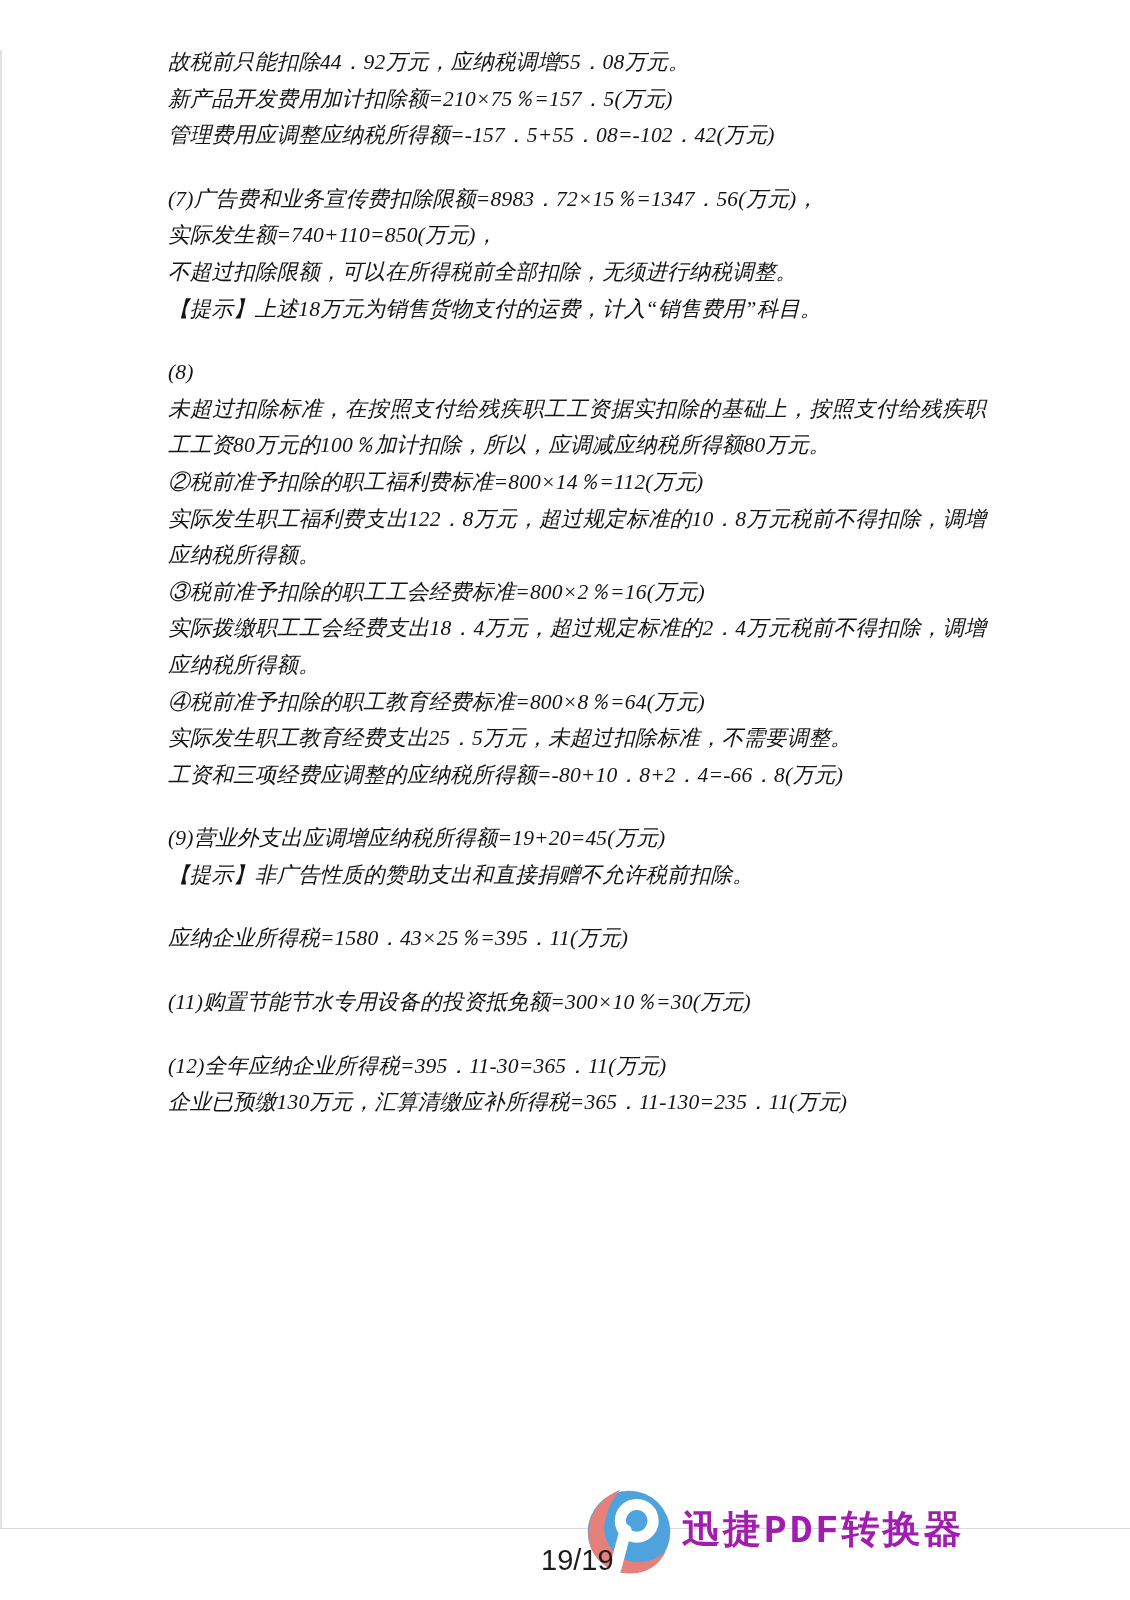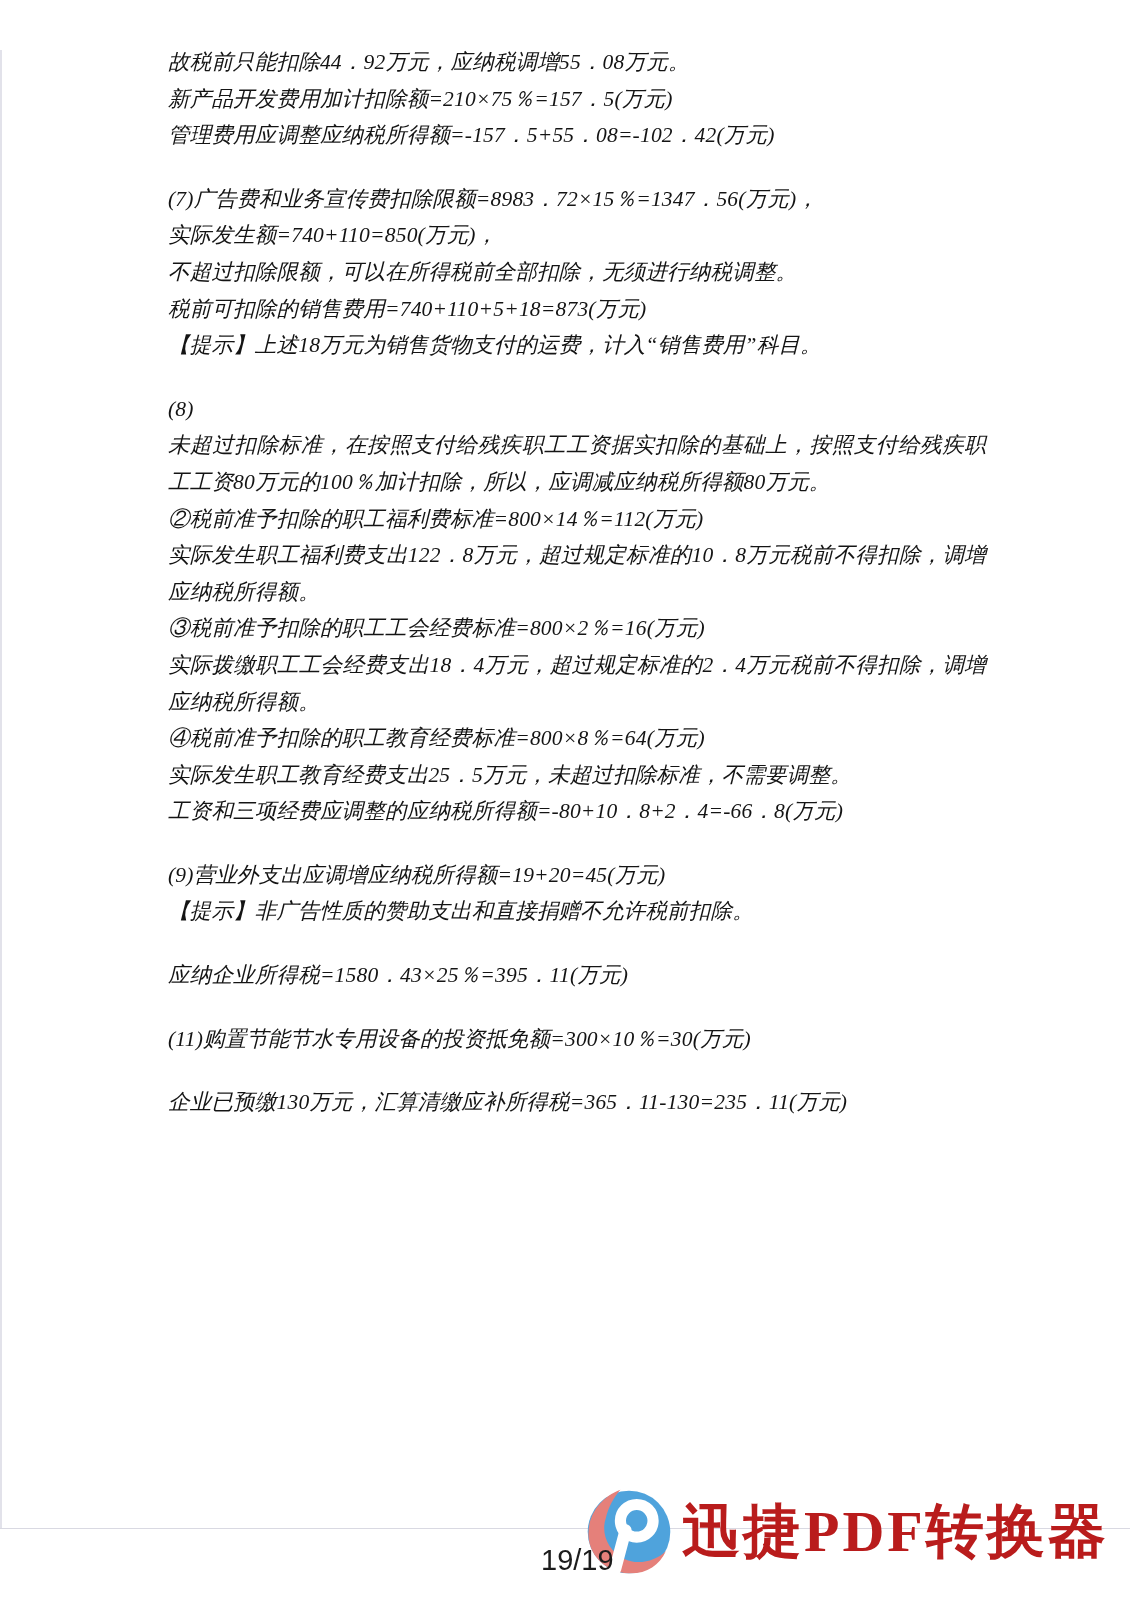--- a/index.html
+++ b/index.html
@@ -55,25 +55,25 @@
     display: flex;
     align-items: center;
     z-index: 3;
   }
   .watermark-logo {
     width: 86px;
     height: 86px;
     flex: 0 0 auto;
   }
   .watermark-text {
-    font-family: Liberation Serif, serif;
+    font-family: Liberation Mono, monospace;
     font-weight: bold;
-    font-size: 58px;
+    font-size: 38px;
     line-height: 86px;
-    color: #b91c1c;
+    color: #a21caf;
     letter-spacing: 3px;
     margin-left: 10px;
     white-space: nowrap;
   }
   .page-number {
     position: absolute;
     left: 541px;
     top: 1544px;
     font-family: "Liberation Sans", "DejaVu Sans", sans-serif;
     font-size: 29px;
@@ -90,21 +90,20 @@
 <div class="document-body">
     <div class="group">
       <p>故税前只能扣除44．92万元，应纳税调增55．08万元。</p>
       <p>新产品开发费用加计扣除额=210×75％=157．5(万元)</p>
       <p>管理费用应调整应纳税所得额=-157．5+55．08=-102．42(万元)</p>
     </div>
     <div class="group">
       <p>(7)广告费和业务宣传费扣除限额=8983．72×15％=1347．56(万元)，</p>
       <p>实际发生额=740+110=850(万元)，</p>
       <p>不超过扣除限额，可以在所得税前全部扣除，无须进行纳税调整。</p>
-      <p>税前可扣除的销售费用=740+110+5+18=873(万元)</p>
       <p>【提示】上述18万元为销售货物支付的运费，计入“销售费用”科目。</p>
     </div>
     <div class="group">
       <p>(8)</p>
       <p>未超过扣除标准，在按照支付给残疾职工工资据实扣除的基础上，按照支付给残疾职工工资80万元的100％加计扣除，所以，应调减应纳税所得额80万元。</p>
       <p>②税前准予扣除的职工福利费标准=800×14％=112(万元)</p>
       <p>实际发生职工福利费支出122．8万元，超过规定标准的10．8万元税前不得扣除，调增应纳税所得额。</p>
       <p>③税前准予扣除的职工工会经费标准=800×2％=16(万元)</p>
       <p>实际拨缴职工工会经费支出18．4万元，超过规定标准的2．4万元税前不得扣除，调增应纳税所得额。</p>
       <p>④税前准予扣除的职工教育经费标准=800×8％=64(万元)</p>
@@ -115,20 +114,21 @@
       <p>(9)营业外支出应调增应纳税所得额=19+20=45(万元)</p>
       <p>【提示】非广告性质的赞助支出和直接捐赠不允许税前扣除。</p>
     </div>
     <div class="group">
       <p>应纳企业所得税=1580．43×25％=395．11(万元)</p>
     </div>
     <div class="group">
       <p>(11)购置节能节水专用设备的投资抵免额=300×10％=30(万元)</p>
     </div>
     <div class="group">
+      <p>(12)全年应纳企业所得税=395．11-30=365．11(万元)</p>
       <p>企业已预缴130万元，汇算清缴应补所得税=365．11-130=235．11(万元)</p>
     </div>
   </div>
 
 <div class="footer-watermark">
   <span class="watermark-logo">
     <svg viewBox="0 0 100 100" width="86" height="86" aria-hidden="true">
       <circle cx="50" cy="50" r="48" fill="#4fa3dc"></circle>
       <path d="M40 1 C16 10 1 32 3 56 C5 80 25 96 49 98 C70 99 85 89 93 72 C81 84 60 89 44 81 C26 72 17 52 23 34 C26 21 33 9 40 1 Z" fill="#e5807a"></path>
       <circle cx="59" cy="37" r="19" fill="none" stroke="#ffffff" stroke-width="13"></circle>

